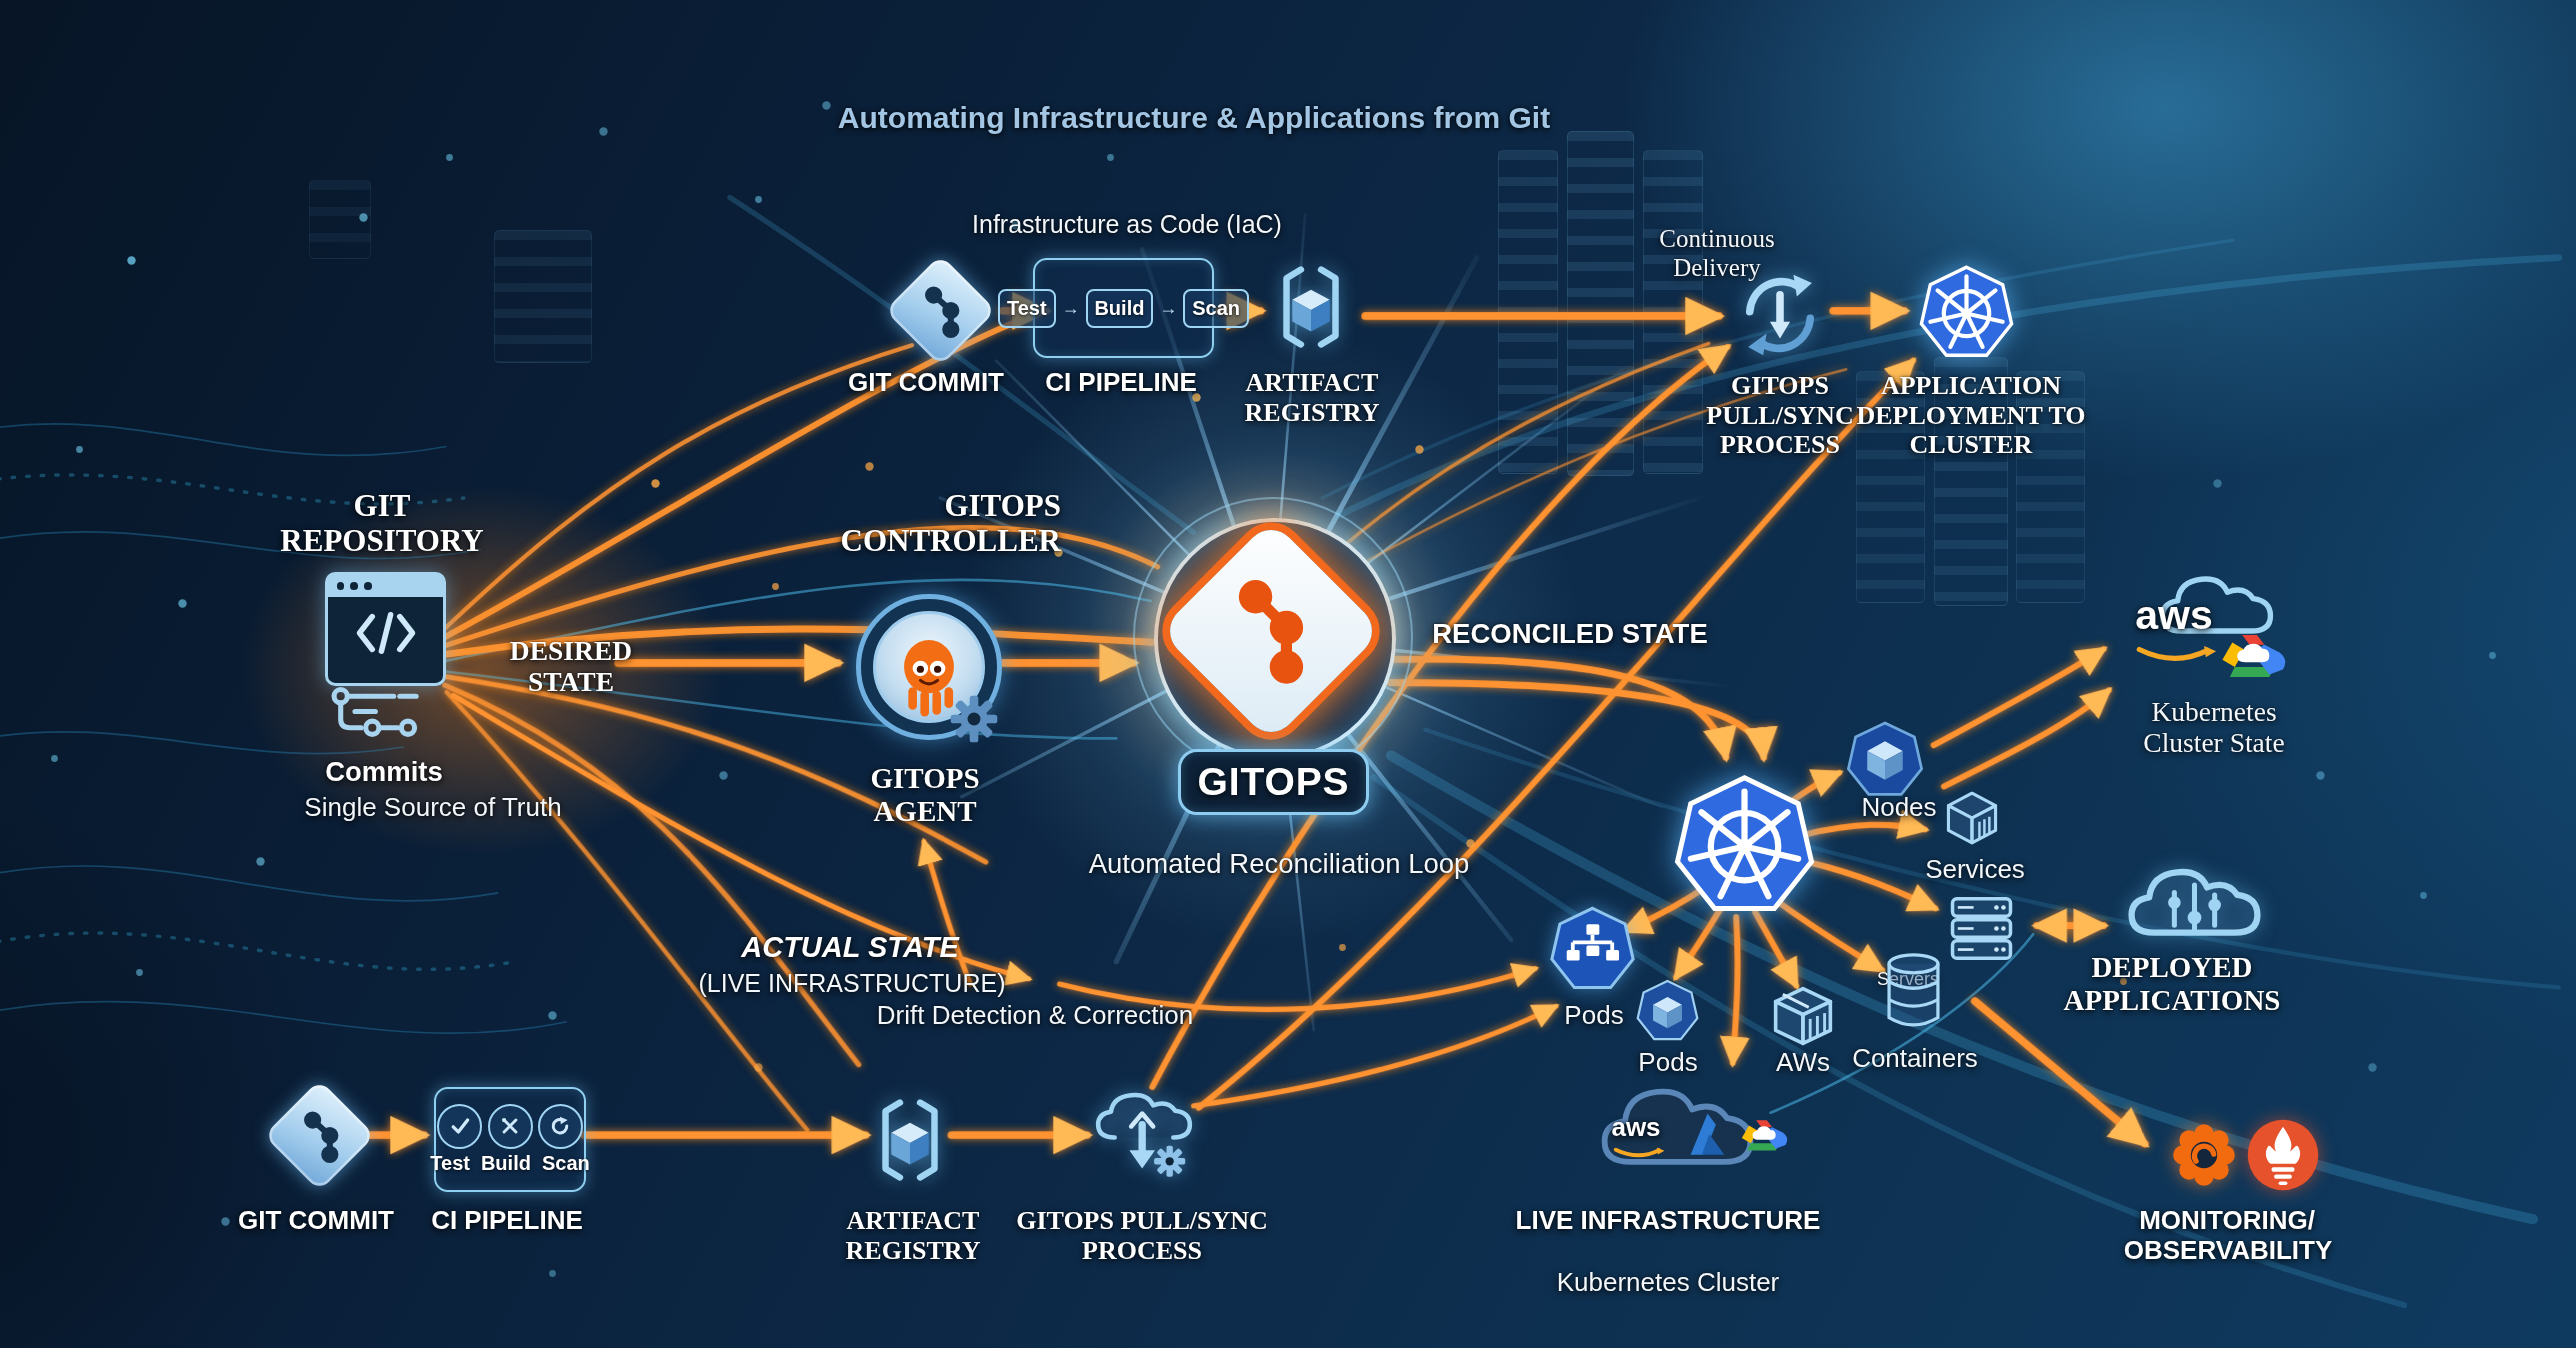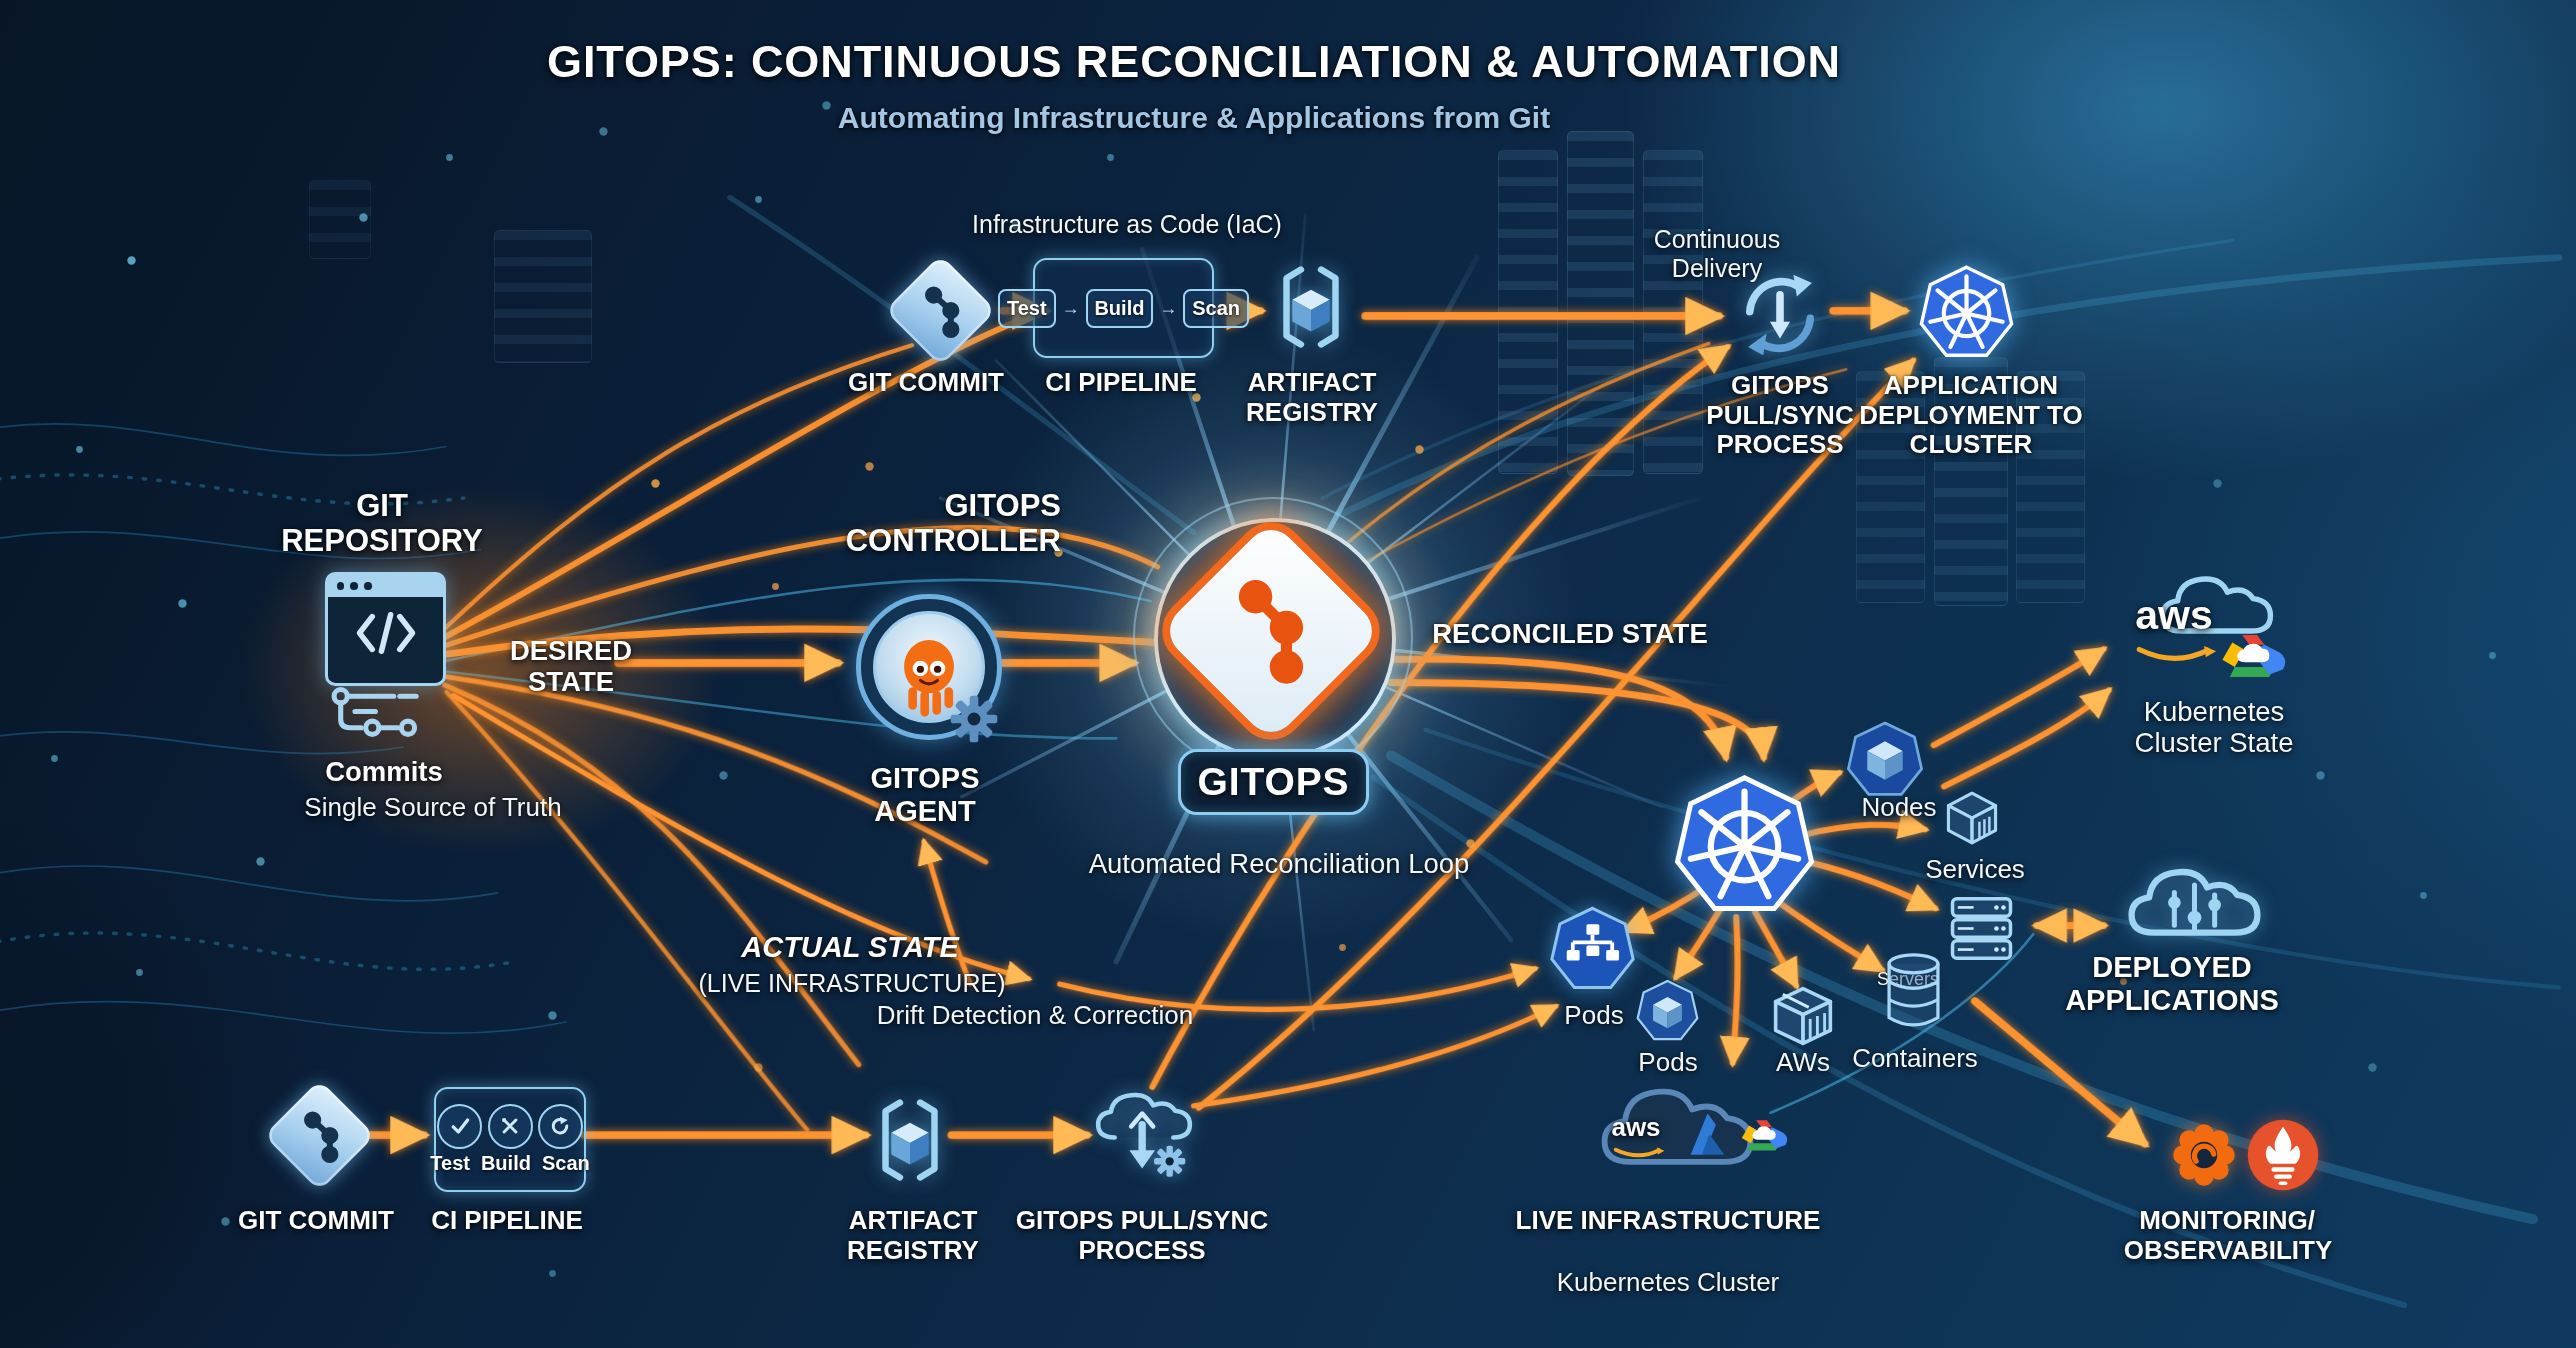--- a/index.html
+++ b/index.html
@@ -7,21 +7,21 @@
     font-family:"Liberation Sans",sans-serif;
     background:
       radial-gradient(773px 532px at 84% 8%, rgba(62,160,210,.55), rgba(62,160,210,0) 70%),
       radial-gradient(1030px 687px at 108% 45%, rgba(32,110,160,.35), rgba(32,110,160,0) 70%),
       radial-gradient(687px 515px at -5% 85%, rgba(6,18,34,.9), rgba(6,18,34,0) 70%),
       linear-gradient(118deg,#071526 0%,#0a1f38 28%,#0d2a49 55%,#0e3354 78%,#0f3a60 100%);}
   .abs{position:absolute;}
   .lbl{position:absolute;transform:translateX(-50%);text-align:center;color:#fff;
     font-weight:bold;line-height:1.14;white-space:nowrap;
     text-shadow:0 1.7px 7.7px rgba(0,0,0,.9),0 0 2.6px rgba(0,0,0,.65);}
-  .w{white-space:normal;}
+  .w{white-space:normal;font-family:Liberation Serif, serif;}
   .rg{font-weight:normal;color:#f2f7fb;}
   .blue{color:#a3c6e4;}
   .panel{position:absolute;border:1.7px solid rgba(130,200,240,.35);border-radius:5.2px;
     background:repeating-linear-gradient(180deg, rgba(130,200,240,.28) 0 8.6px, transparent 8.6px 26px);}
   .glow{position:absolute;transform:translate(-50%,-50%);border-radius:50%;pointer-events:none;}
   .dots{position:absolute;width:5.2px;height:5.2px;border-radius:50%;}
   .ring{position:absolute;border-radius:50%;}
   .gitd{position:absolute;transform:rotate(45deg);border-radius:13.7px;
     background:linear-gradient(160deg,#e2f2fc 0%,#a6cfee 55%,#6ea6d8 100%);
     box-shadow:0 0 17px rgba(120,200,255,.55), inset 0 0 0 2.6px rgba(255,255,255,.4);
@@ -187,21 +187,20 @@
 
       <path d="M2372,1078 H2450" stroke-width="8" marker-start="url(#ahs)" marker-end="url(#ah)"></path>
 
       <path d="M2300,1166 L2498,1332" stroke-width="9" marker-end="url(#ah)"></path>
     </g>
   </svg>
 
   <div class="dots" style="left:0;top:0;background:transparent;box-shadow:129px 258px 0 1.7px rgba(120,220,255,.7),77px 447px 0 0.9px rgba(120,220,255,.55),180px 601px 0 1.7px rgba(120,220,255,.6),52px 756px 0 0.9px rgba(120,220,255,.5),258px 859px 0 1.7px rgba(120,220,255,.55),137px 970px 0 0.9px rgba(120,220,255,.5),361px 215px 0 1.7px rgba(120,220,255,.6),447px 155px 0 0.9px rgba(120,220,255,.5),601px 129px 0 1.7px rgba(120,220,255,.45),756px 197px 0 0.9px rgba(120,220,255,.5),824px 103px 0 1.7px rgba(120,220,255,.45),550px 1013px 0 1.7px rgba(120,220,255,.5),223px 1219px 0 1.7px rgba(120,220,255,.45),550px 1271px 0 0.9px rgba(120,220,255,.4),721px 773px 0 1.7px rgba(120,220,255,.45),1013px 223px 0 1.7px rgba(120,220,255,.5),1108px 155px 0 0.9px rgba(120,220,255,.45),2318px 773px 0 1.7px rgba(120,220,255,.4),2421px 893px 0 0.9px rgba(120,220,255,.4),2370px 1065px 0 1.7px rgba(120,220,255,.35),2490px 653px 0 0.9px rgba(120,220,255,.4),2215px 481px 0 1.7px rgba(120,220,255,.35);"></div>
   <div class="dots" style="left:0;top:0;background:transparent;box-shadow:653px 481px 0 1.7px rgba(255,170,70,.8),773px 584px 0 0.9px rgba(255,170,70,.7),867px 464px 0 1.7px rgba(255,170,70,.7),1056px 550px 0 1.7px rgba(255,190,90,.8),1417px 447px 0 1.7px rgba(255,170,70,.75),1468px 841px 0 1.7px rgba(255,170,70,.7),1340px 945px 0 0.9px rgba(255,170,70,.65),756px 1065px 0 1.7px rgba(255,170,70,.6),2121px 979px 0 0.9px rgba(255,170,70,.6),1194px 395px 0 1.7px rgba(255,190,90,.75);"></div>
 
-  <div class="lbl" style="left:1194px;top:36px;font-size:45px;letter-spacing:0.9px;">GITOPS: CONTINUOUS RECONCILIATION &amp; AUTOMATION</div>
   <div class="lbl blue" style="left:1194px;top:101px;font-size:30px;">Automating Infrastructure &amp; Applications from Git</div>
 
   <div class="lbl w" style="left:382px;top:488px;width:223px;font-size:31px;">GIT REPOSITORY</div>
   <div class="repo">
     <div class="repobar">
         <i></i>
         <i></i>
         <i></i>
       </div>
     <svg width="64" height="48" viewBox="0 0 70 46" style="display:block;margin:12px auto 0;">

